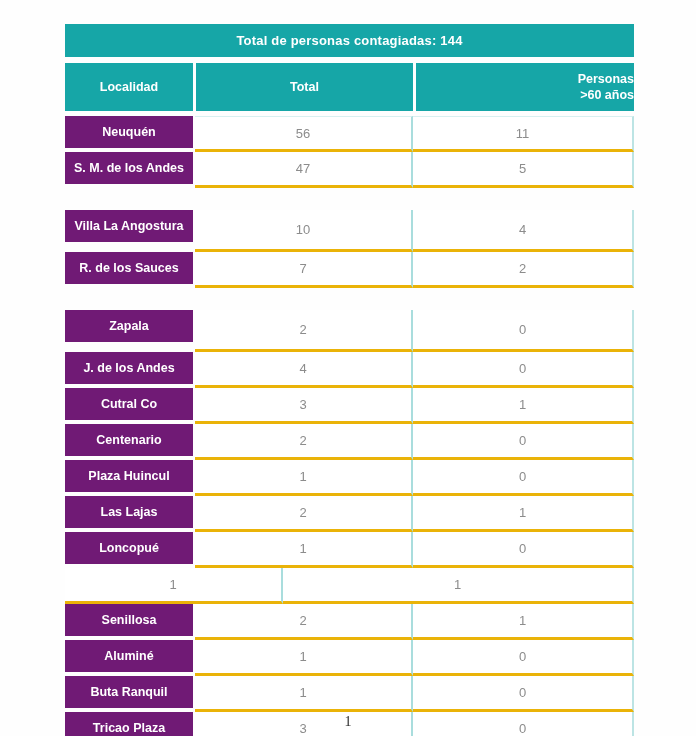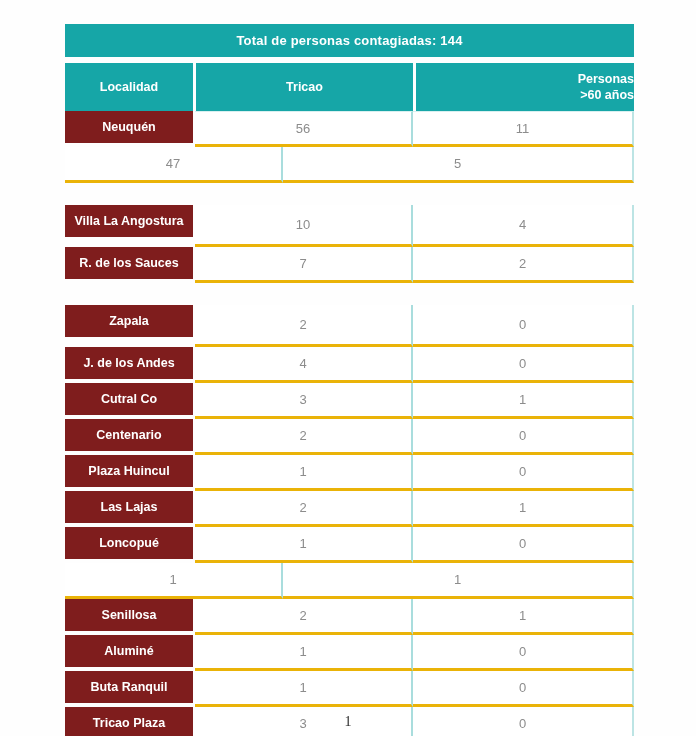--- a/index.html
+++ b/index.html
@@ -25,41 +25,42 @@
     color: #ffffff;
     font-weight: bold;
     font-size: 13px;
     display: flex; align-items: center; justify-content: center;
     margin-bottom: 6px;
     letter-spacing: 0.2px;
   }
   .header-row {
     display: flex;
     height: 48px;
+    margin-bottom: 5px;
   }
   .header-cell {
     background: #16a6a7;
     color: #ffffff;
     font-weight: bold;
     font-size: 12.5px;
     display: flex; flex-direction: column;
     align-items: center; justify-content: center;
     line-height: 16px;
     text-align: center;
   }
   .hc-localidad { width: 128px; margin-right: 3px; }
   .hc-total { width: 217px; margin-right: 3px; }
   .hc-personas { flex: 1; align-items: flex-end; }
   .tbody { }
   .row { display: flex; height: 36px; }
   .row.tall { height: 42px; margin-top: 22px; }
   .cell-label {
     width: 128px;
     height: 32px;
-    background: #7f1d1d;
+    background: #701a75;
     color: #ffffff;
     font-weight: bold;
     font-size: 12.5px;
     display: flex; align-items: center; justify-content: center;
     margin-right: 2px;
     text-align: center;
   }
   .cell-data {
     display: flex; align-items: center; justify-content: center;
     color: #8c8c8c;
@@ -96,35 +97,36 @@
 
     <div class="title-bar">
       <span>Total de personas contagiadas: 144</span>
     </div>
 
     <div class="header-row">
       <div class="header-cell hc-localidad">
         <span>Localidad</span>
       </div>
       <div class="header-cell hc-total">
-        <span>Tricao</span>
+        <span>Total</span>
       </div>
       <div class="header-cell hc-personas">
         <span>Personas</span>
         <span>&gt;60 años</span>
       </div>
     </div>
 
     <div class="tbody">
       <div class="row">
         <div class="cell-label">Neuquén</div>
         <div class="cell-data cell-total">56</div>
         <div class="cell-data cell-over60">11</div>
       </div>
       <div class="row">
+        <div class="cell-label">S. M. de los Andes</div>
         <div class="cell-data cell-total">47</div>
         <div class="cell-data cell-over60">5</div>
       </div>
       <div class="row tall">
         <div class="cell-label">Villa La Angostura</div>
         <div class="cell-data cell-total">10</div>
         <div class="cell-data cell-over60">4</div>
       </div>
       <div class="row">
         <div class="cell-label">R. de los Sauces</div>

